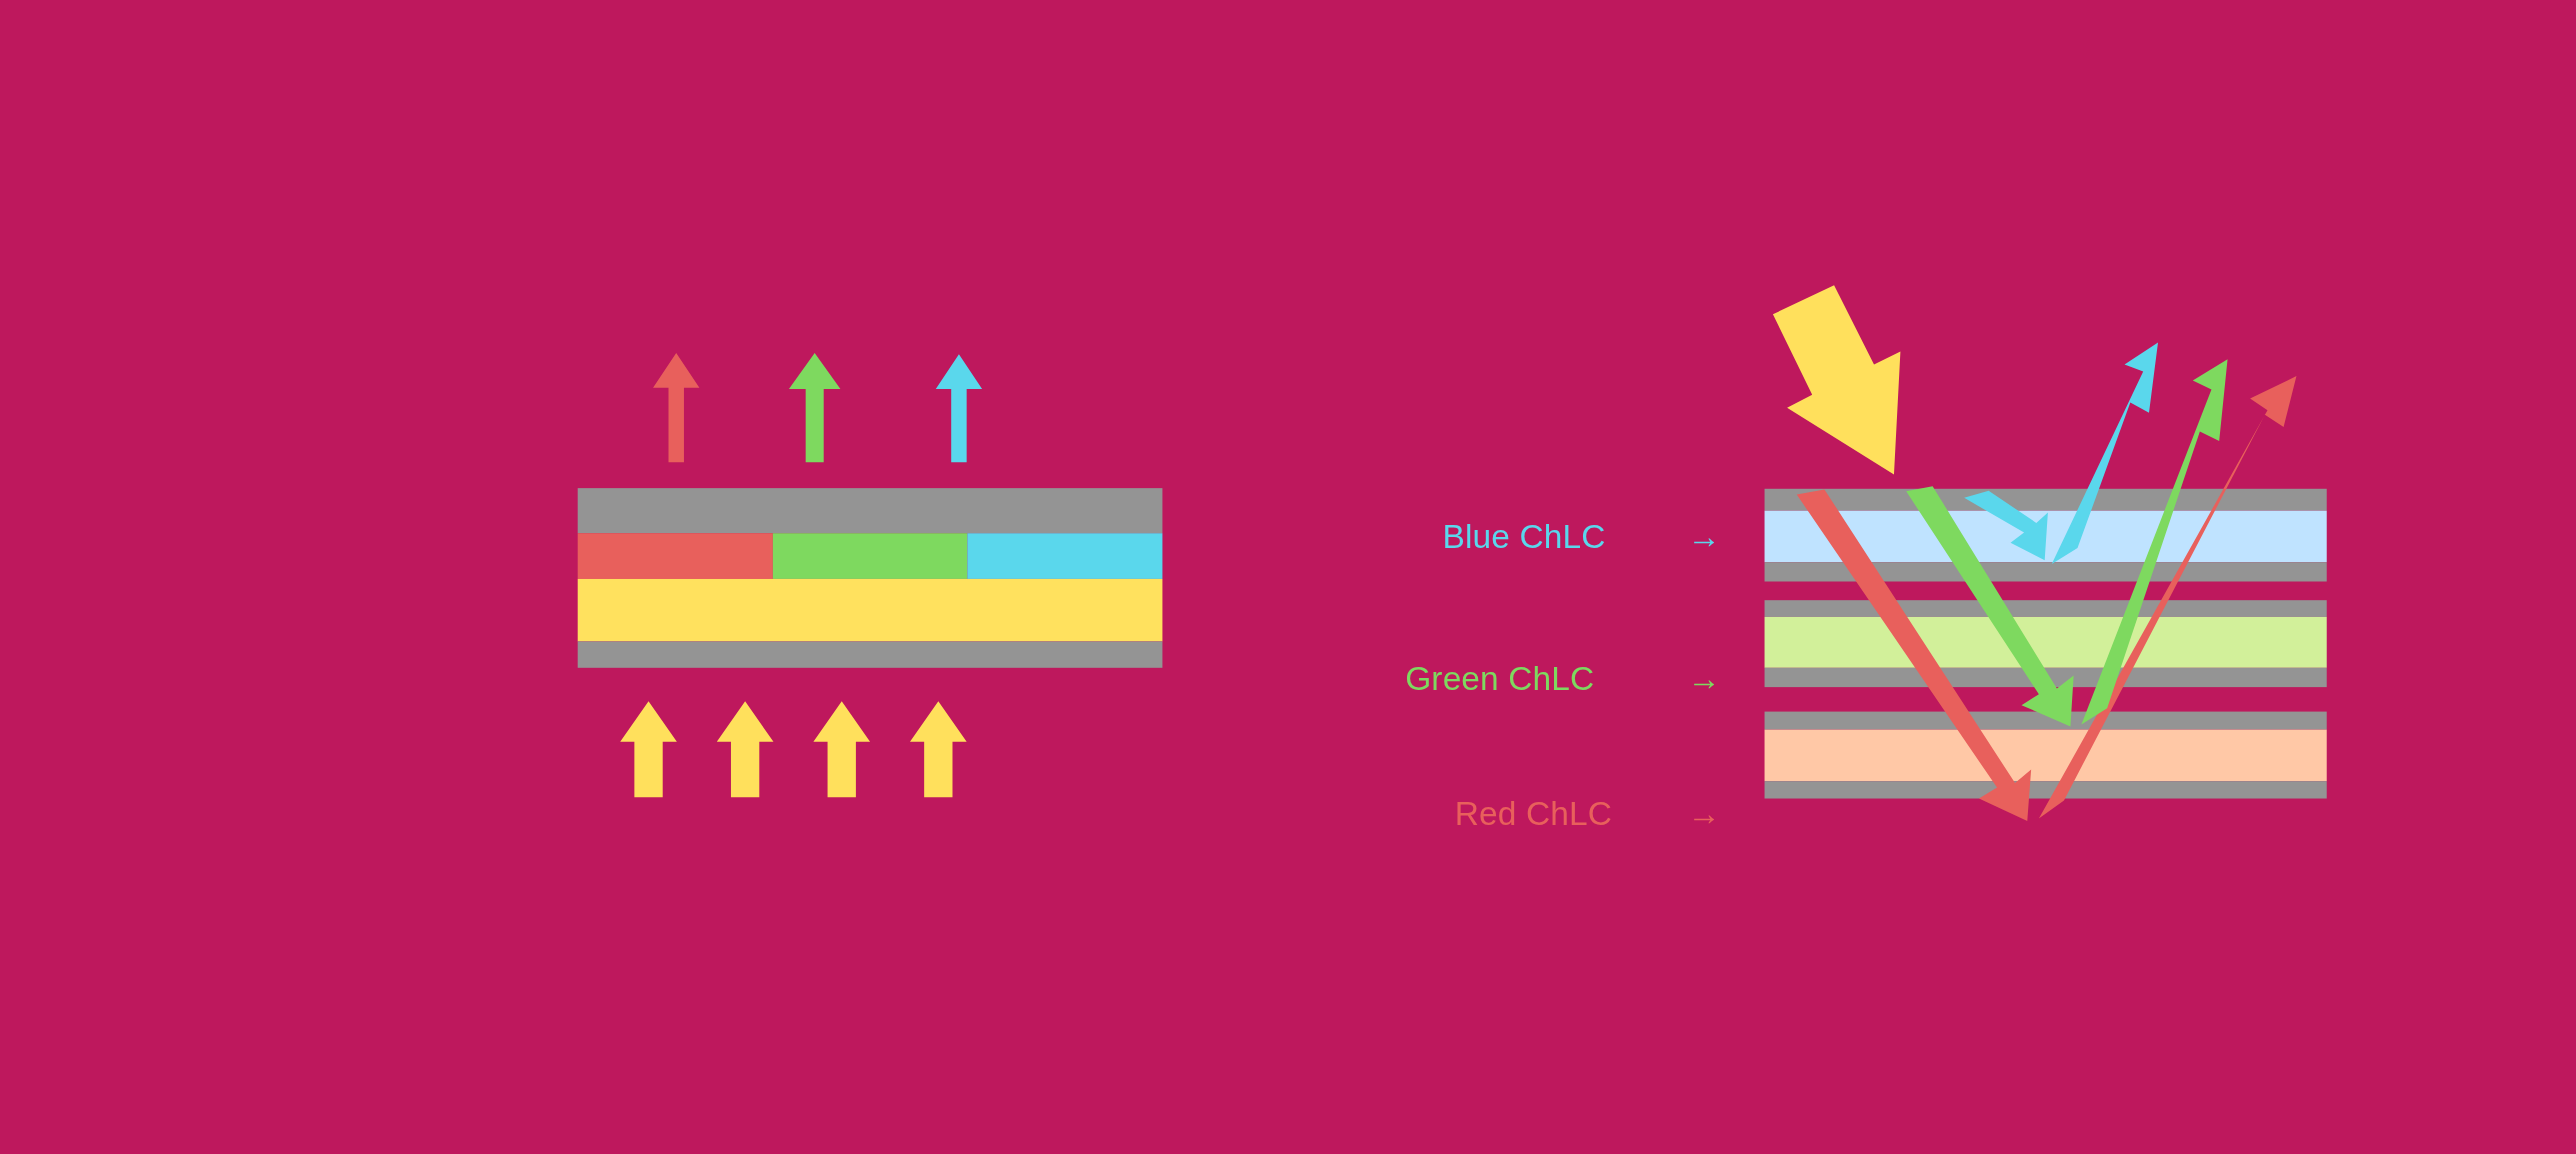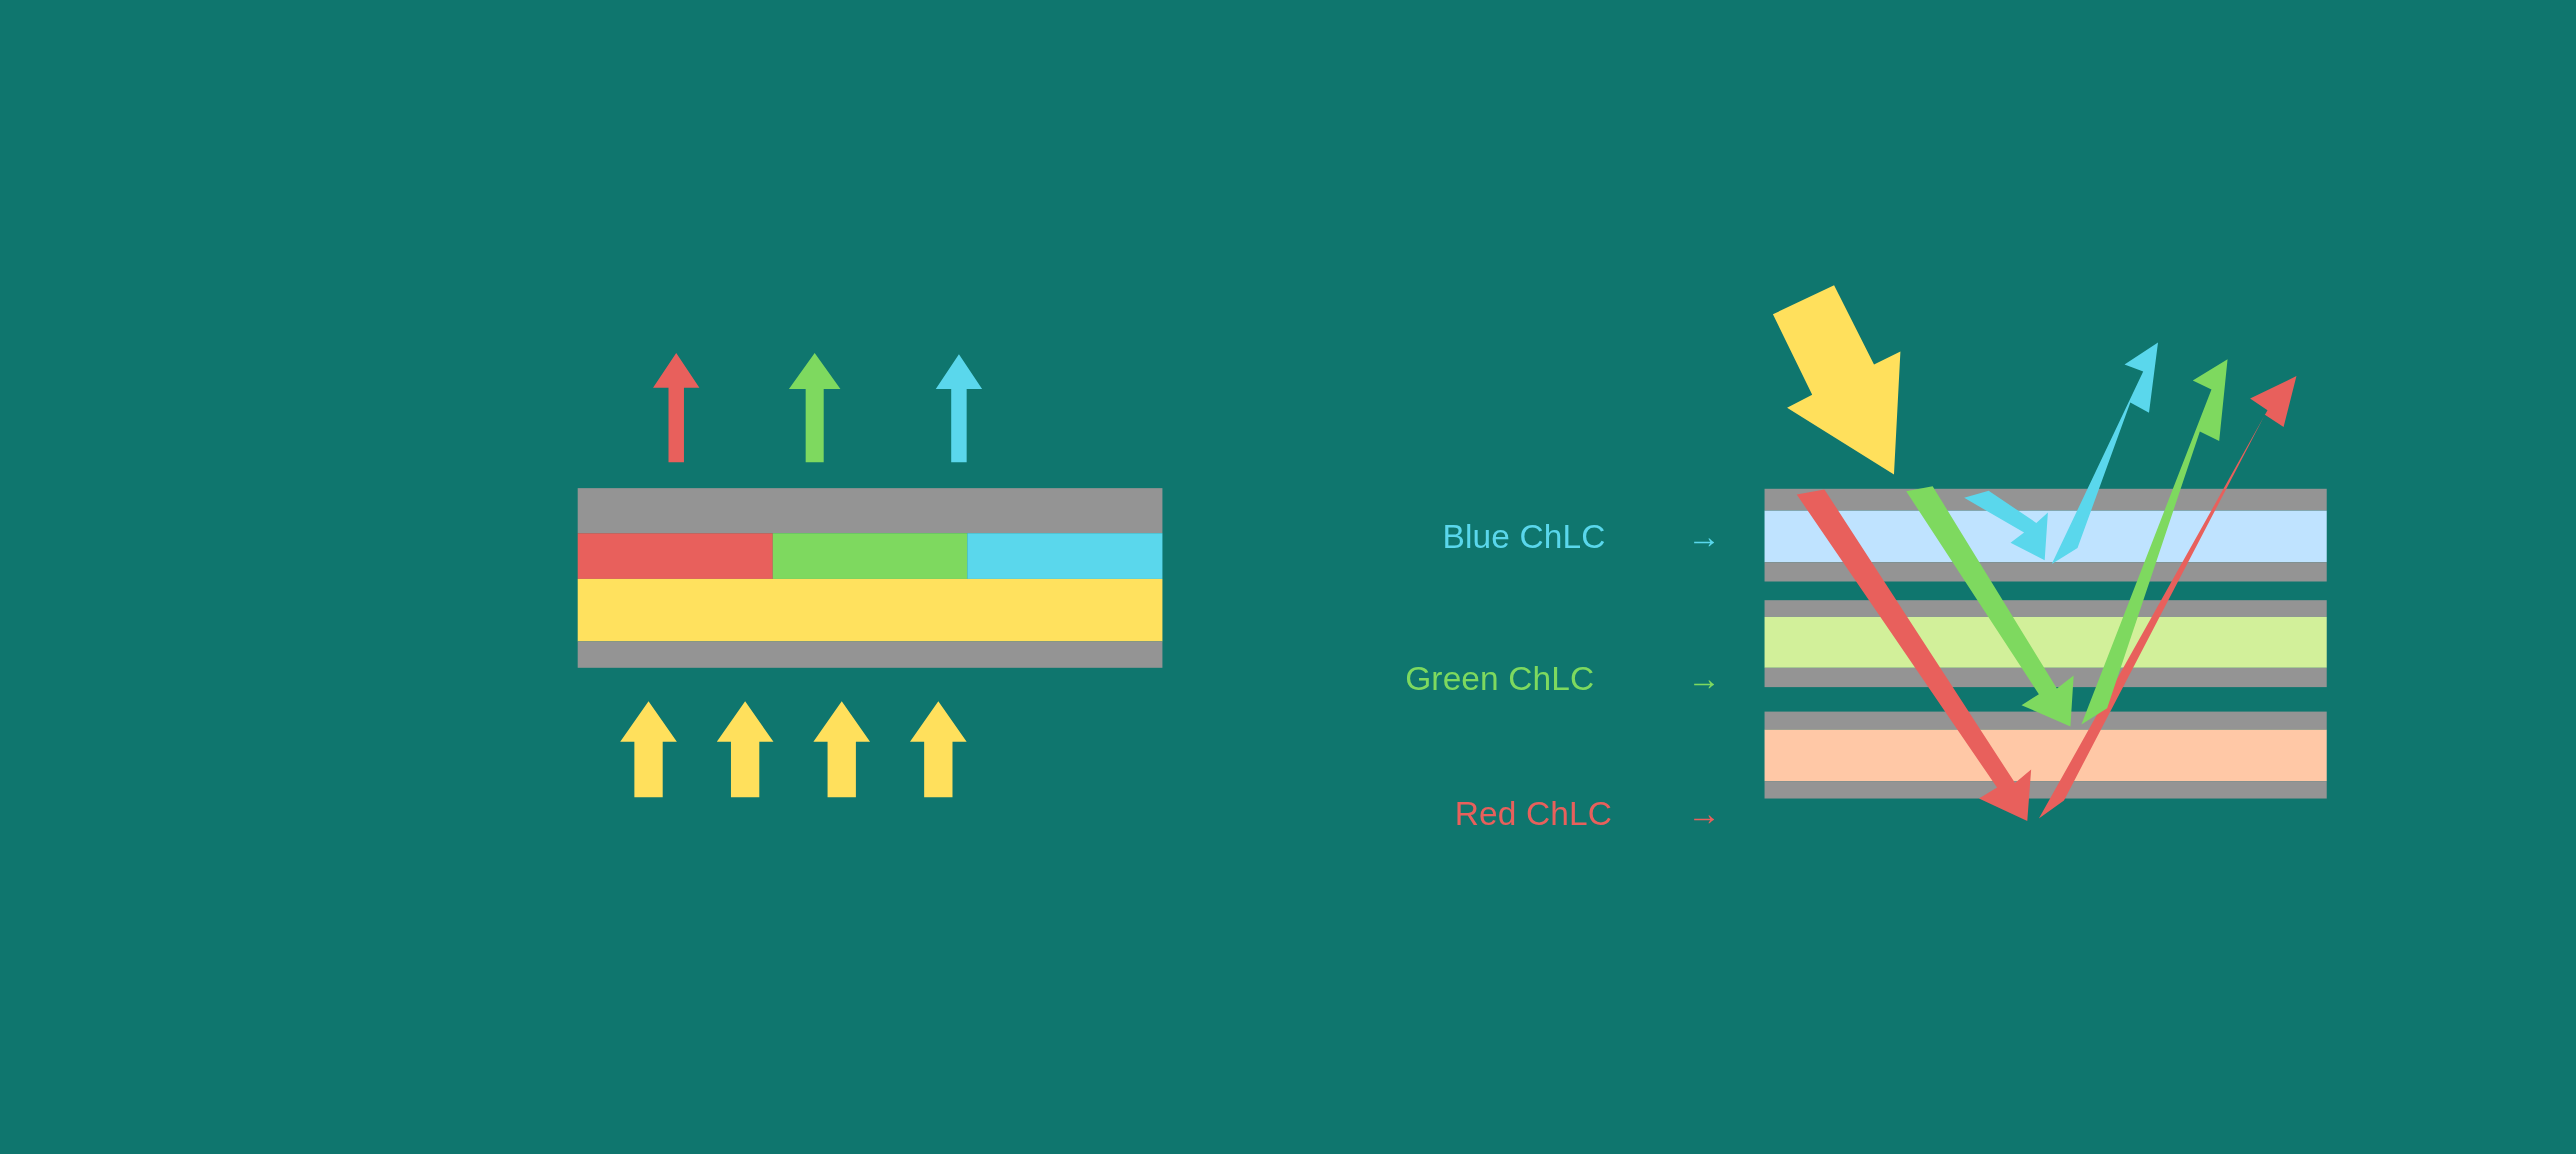--- a/index.html
+++ b/index.html
@@ -1,17 +1,17 @@
 <!DOCTYPE html>
 <html style="font-size:10.3px"><head>
 <meta charset="utf-8">
 <style>
   html,body{margin:0;padding:0;background:#ffffff;}
   body{width:2576px;height:1154px;font-family:"Liberation Sans",sans-serif;overflow:hidden;}
-  #stage{position:relative;width:2576px;height:1154px;background:#0f766e;}
+  #stage{position:relative;width:2576px;height:1154px;background:#be185d;}
   svg.fig{position:absolute;left:0;top:0;width:2576px;height:1154px;}
   .lbl{font-family:"Liberation Sans",sans-serif;font-size:52px;font-weight:400;letter-spacing:0.2px;}
 </style>
 </head>
 <body>
 
 <div id="stage">
 
   <svg class="fig" viewBox="0 0 4000 1792" xmlns="http://www.w3.org/2000/svg">
 

